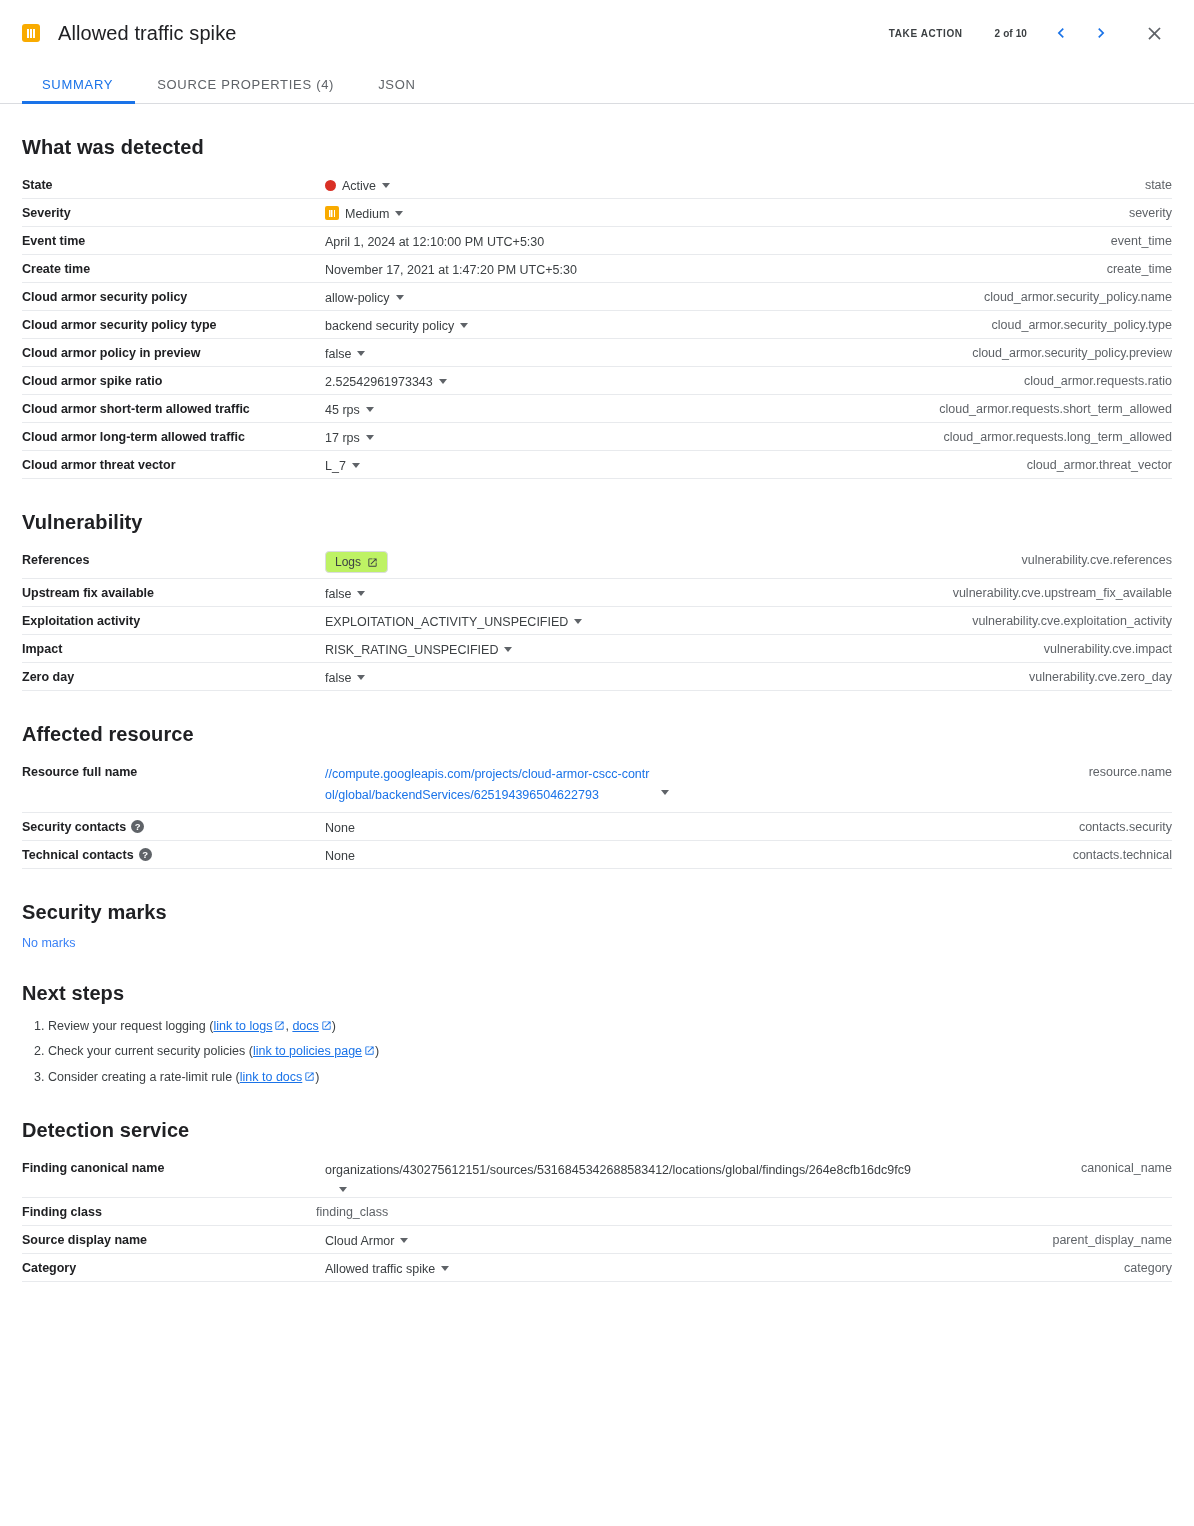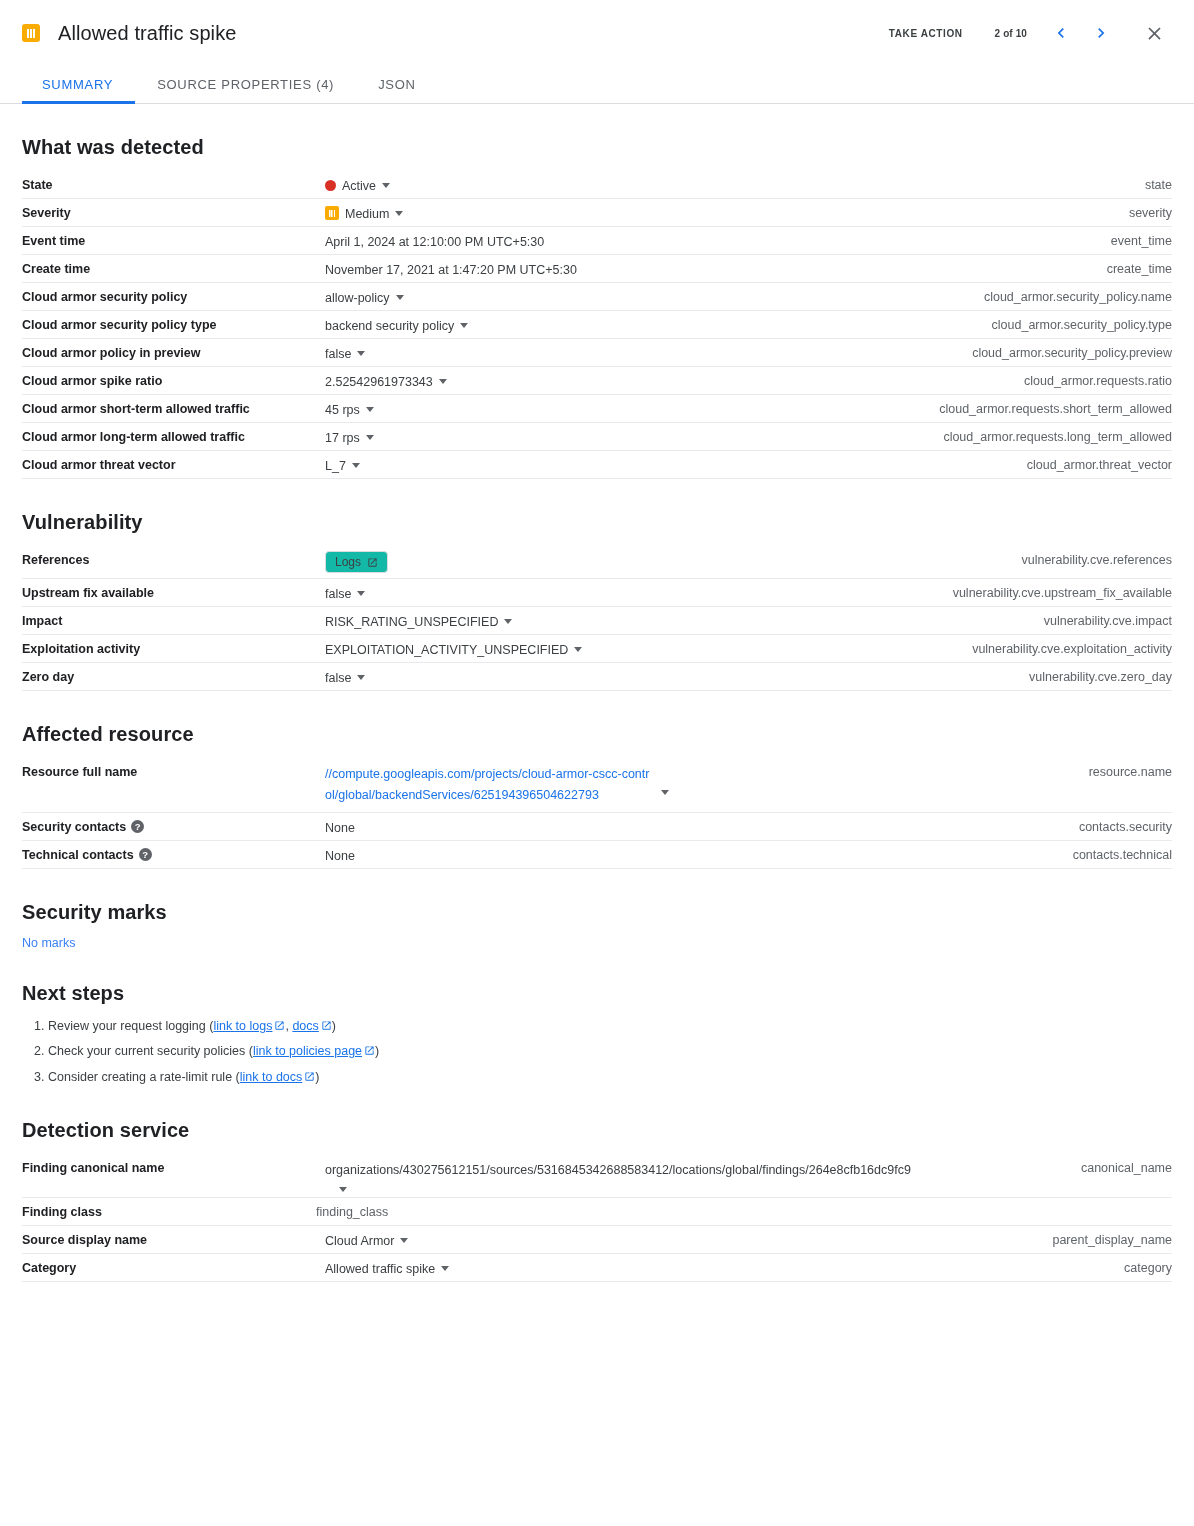--- a/index.html
+++ b/index.html
@@ -124,21 +124,21 @@
   .help-icon {
     width: 13px; height: 13px; border-radius: 50%;
     background: #5f6368; color: #fff; font-size: 9.5px;
     display: inline-flex; align-items: center; justify-content: center;
     font-weight: 700; cursor: pointer;
   }
   .chip-link {
     display: inline-flex; align-items: center; gap: 6px;
     border: 1px solid #dadce0; border-radius: 4px;
     padding: 3px 9px; font-size: 12px; color: #3c4043;
-    background: #14b8a6; cursor: pointer; margin-top: -1px;
+    background: #bef264; cursor: pointer; margin-top: -1px;
   }
   .ext-ic { width: 11px; height: 11px; display: block; }
   a.link { color: #1a73e8; text-decoration: none; cursor: pointer; }
   .wrapval { white-space: normal; word-break: break-all; line-height: 1.7; }
 
   .no-marks { font-size: 12.5px; color: #3b82f6; margin-top: 4px; }
 
   ol.steps {
     margin: 8px 0 0 0; padding-left: 26px;
     font-size: 12.5px; color: #3c4043;
@@ -318,35 +318,35 @@
     <div class="row">
       <div class="label">Upstream fix available</div>
       <div class="value">
         <span class="val-text plain-val">false</span>
         <span class="caret"></span>
       </div>
       <div class="api">vulnerability.cve.upstream_fix_available</div>
     </div>
 
     <div class="row">
+      <div class="label">Exploitation activity</div>
+      <div class="value">
+        <span class="val-text plain-val">EXPLOITATION_ACTIVITY_UNSPECIFIED</span>
+        <span class="caret"></span>
+      </div>
+      <div class="api">vulnerability.cve.exploitation_activity</div>
+    </div>
+
+    <div class="row">
       <div class="label">Impact</div>
       <div class="value">
         <span class="val-text plain-val">RISK_RATING_UNSPECIFIED</span>
         <span class="caret"></span>
       </div>
       <div class="api">vulnerability.cve.impact</div>
-    </div>
-
-    <div class="row">
-      <div class="label">Exploitation activity</div>
-      <div class="value">
-        <span class="val-text plain-val">EXPLOITATION_ACTIVITY_UNSPECIFIED</span>
-        <span class="caret"></span>
-      </div>
-      <div class="api">vulnerability.cve.exploitation_activity</div>
     </div>
 
     <div class="row">
       <div class="label">Zero day</div>
       <div class="value">
         <span class="val-text plain-val">false</span>
         <span class="caret"></span>
       </div>
       <div class="api">vulnerability.cve.zero_day</div>
     </div>

